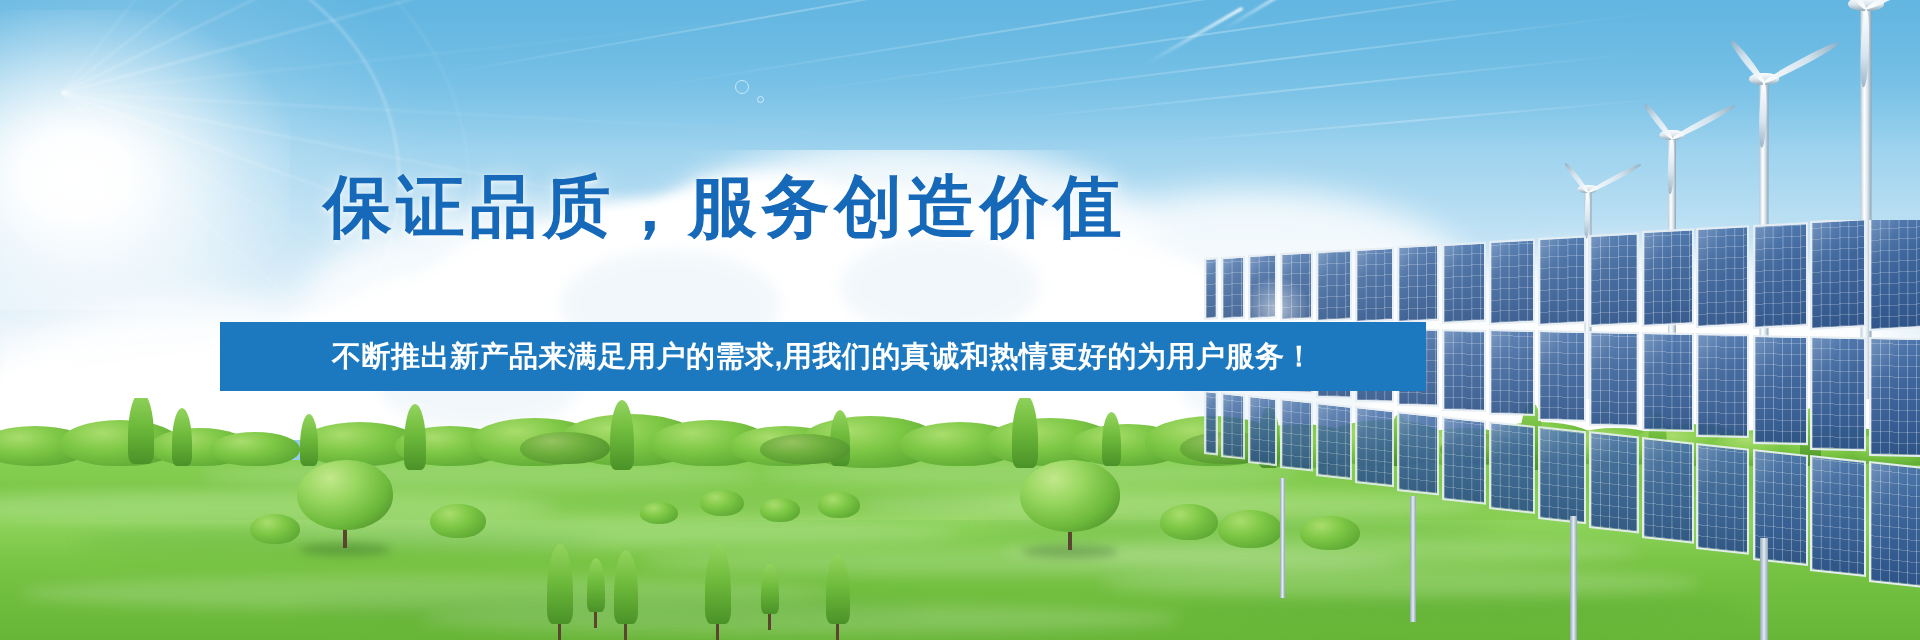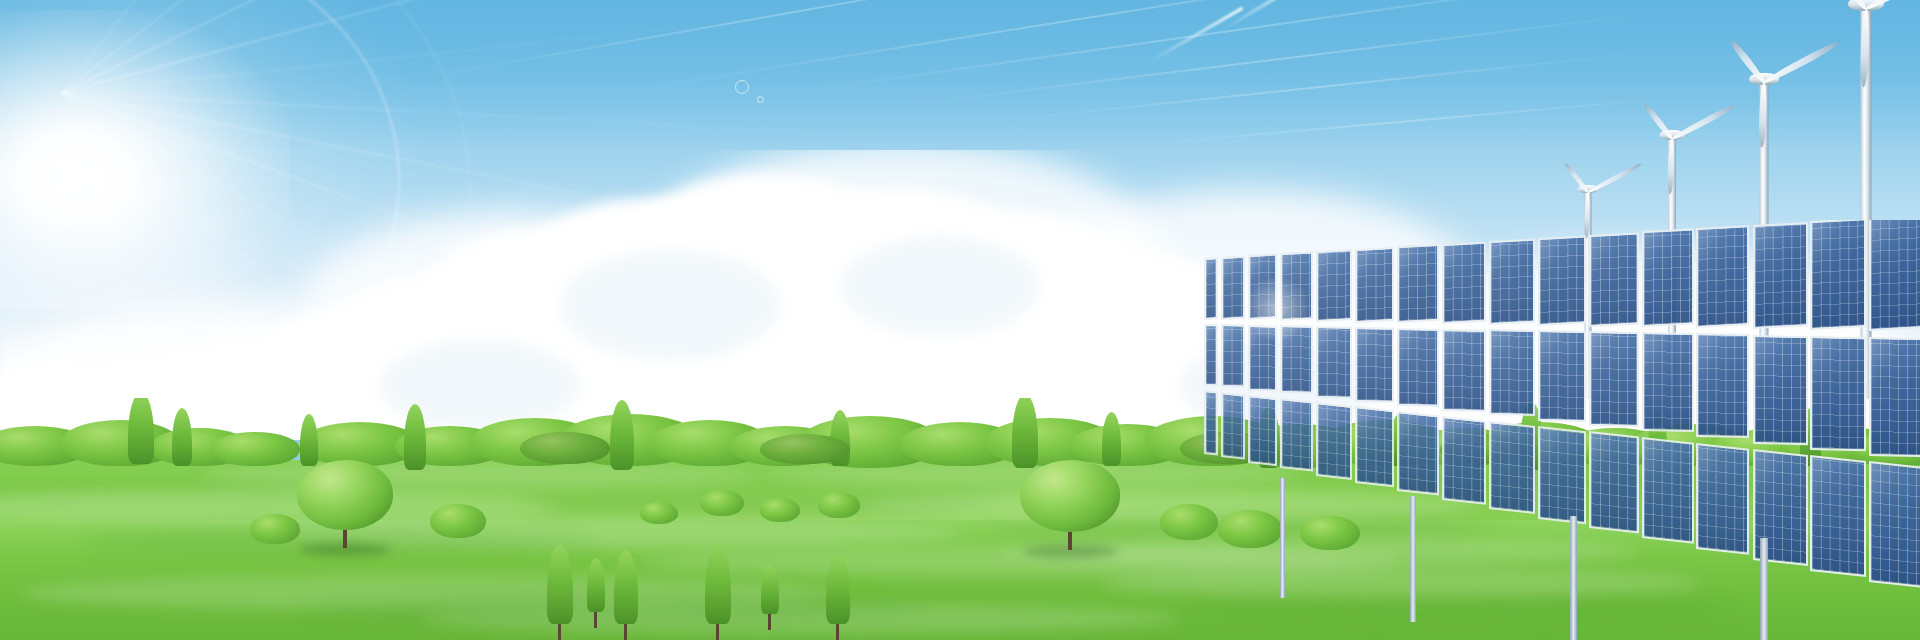--- a/index.html
+++ b/index.html
@@ -347,14 +347,18 @@
         <div class="pv" style="left: 650.244px; top: 235.134px; width: 56.179px; height: 115.773px; transform: skewY(6.2deg); transform-origin: left top; opacity: 0.98;"></div>
         <div class="pv" style="left: 709.423px; top: 241.492px; width: 57.5769px; height: 120.827px; transform: skewY(6.2deg); transform-origin: left top; opacity: 0.99;"></div>
         <div class="pv-glare" style="left: 82px; top: 58px; width: 70px; height: 62px;"></div>
         <div class="solar-leg" style="left: 120px; top: 258px; width: 5px; height: 120px;"></div>
         <div class="solar-leg" style="left: 250px; top: 276px; width: 6px; height: 126px;"></div>
         <div class="solar-leg" style="left: 410px; top: 296px; width: 7px; height: 124px;"></div>
         <div class="solar-leg" style="left: 600px; top: 318px; width: 8px; height: 102px;"></div>
       </div>
   </div>
 
+  <div class="headline">保证品质，服务创造价值</div>
+  <div class="subbar">
+    <span class="subbar-text">不断推出新产品来满足用户的需求,用我们的真诚和热情更好的为用户服务！</span>
+  </div>
 
 </div>
 
 </body></html>

